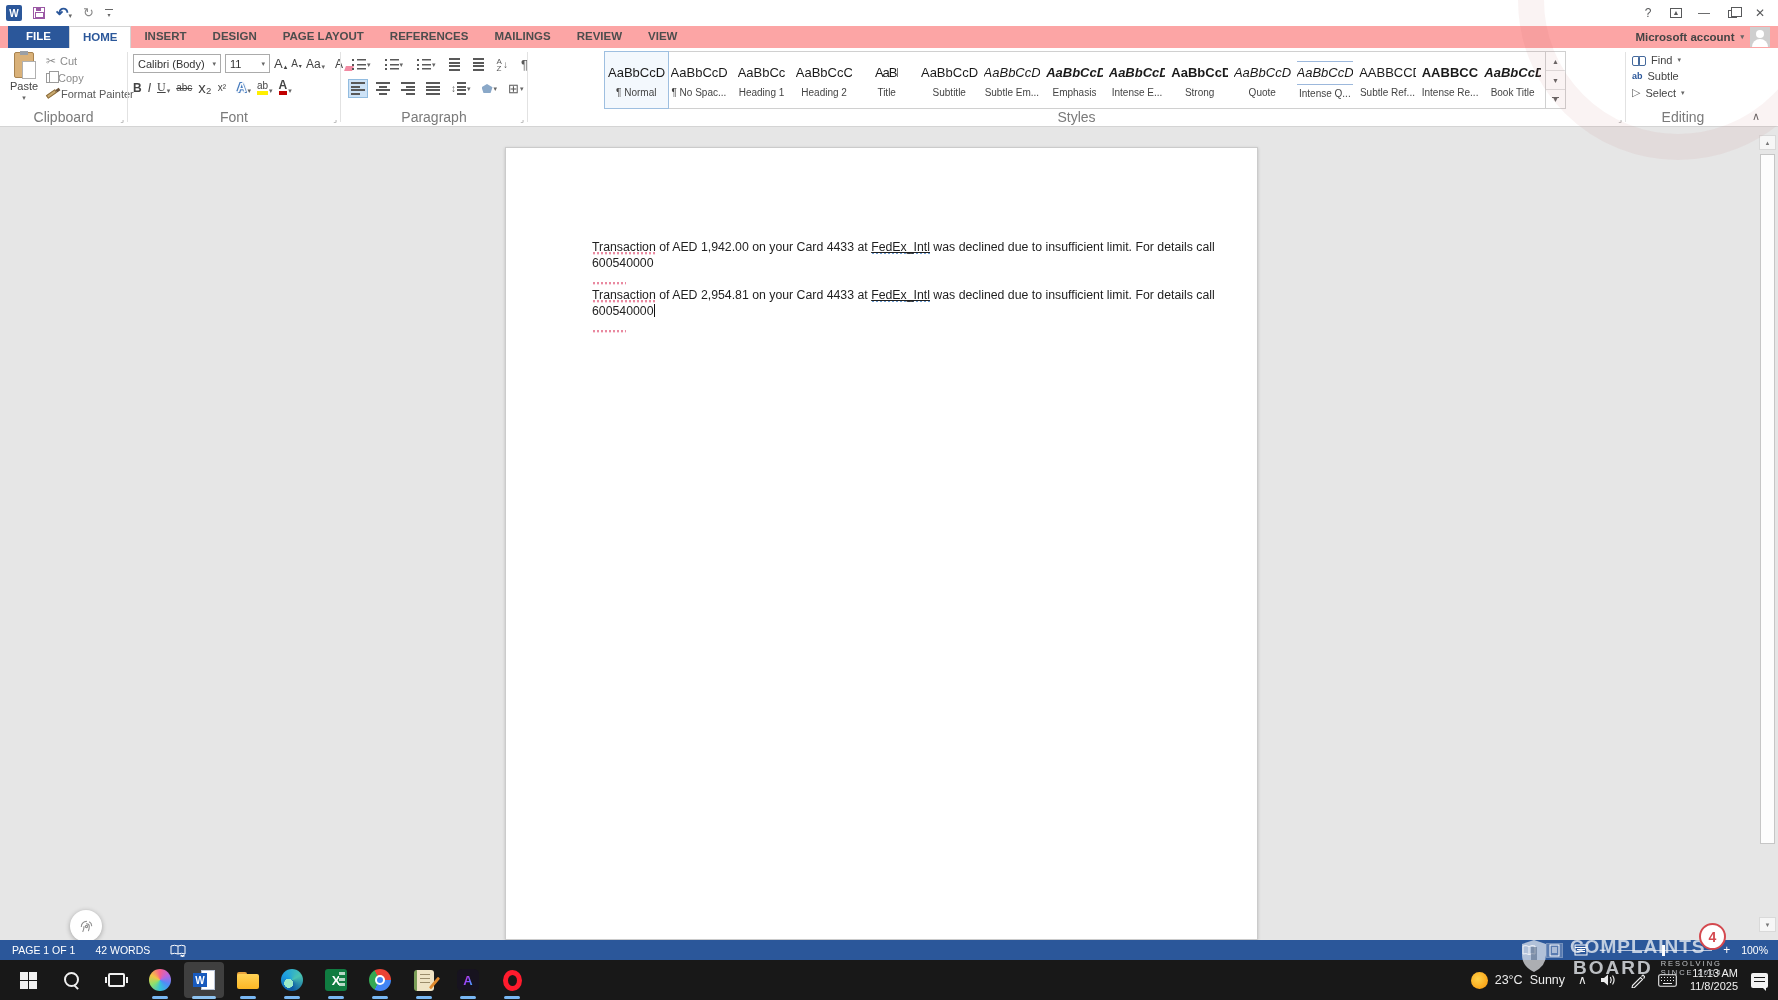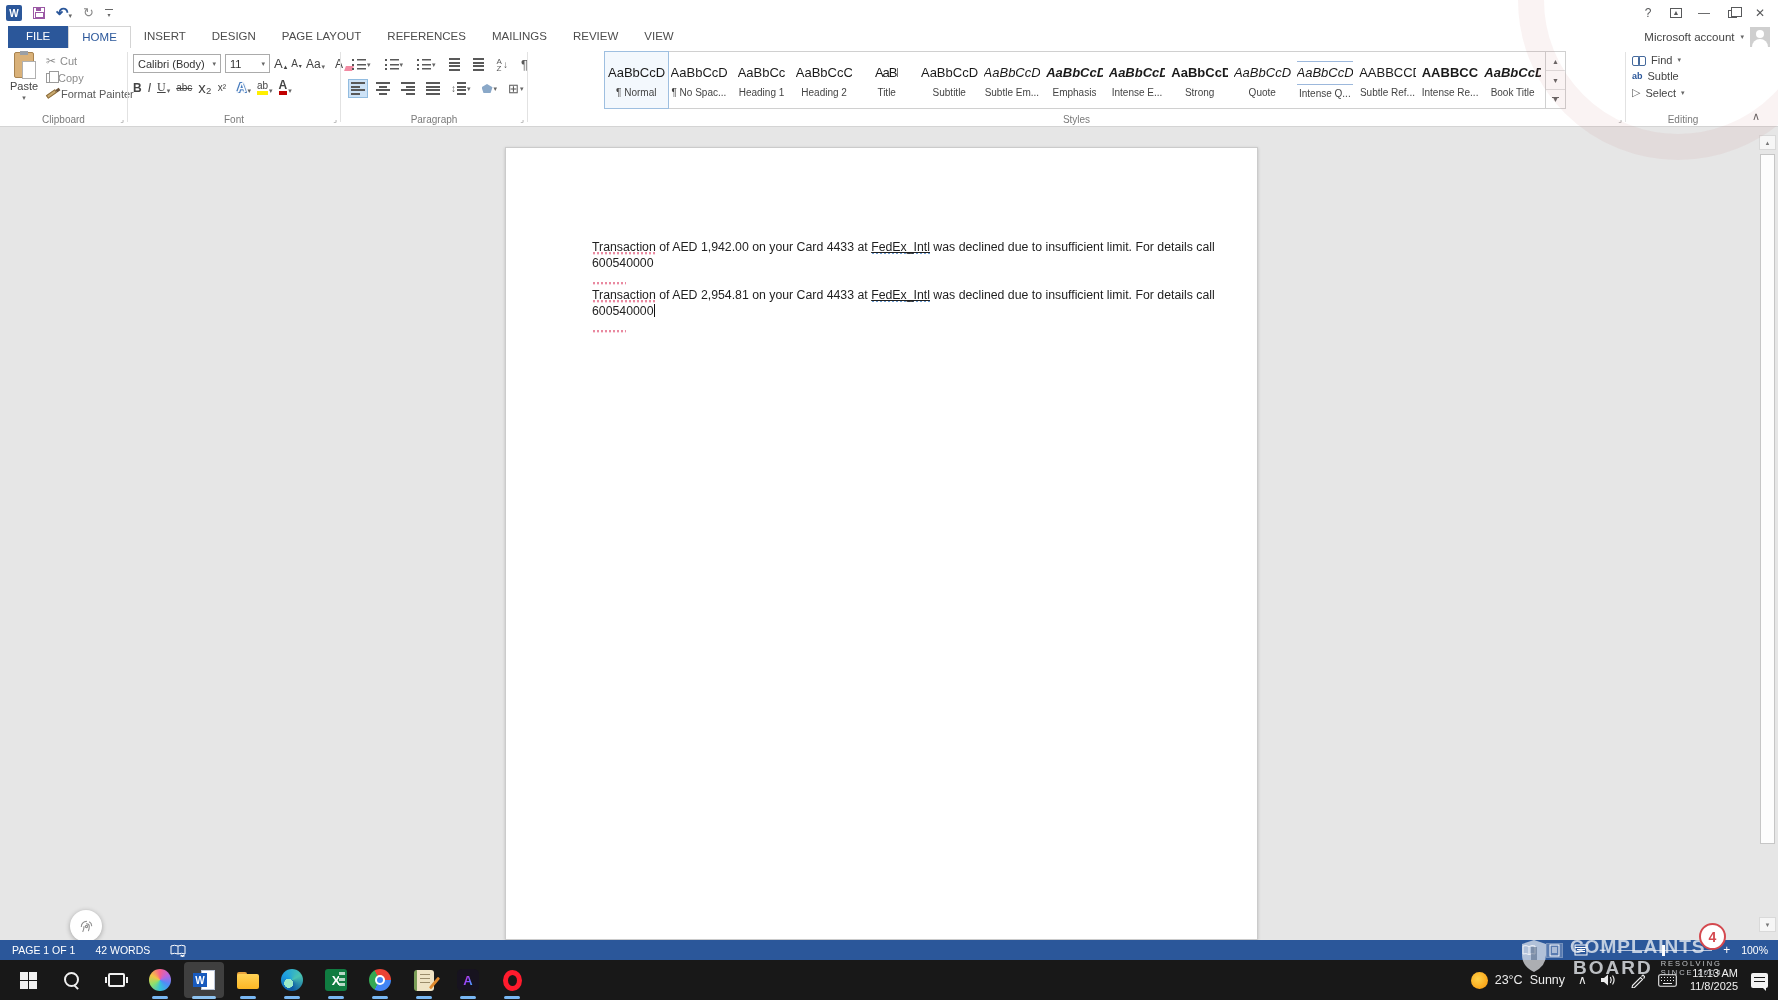--- a/index.html
+++ b/index.html
@@ -25,35 +25,35 @@
                 display:flex; align-items:center; justify-content:center; }
   .red-banner span { color:#fff; font-size:12px; }
 
   .win-controls { position:absolute; right:4px; top:0; height:26px; display:flex; align-items:center; }
   .wc-btn { width:28px; height:26px; display:flex; align-items:center; justify-content:center; color:#58595b; font-size:12px; }
   .ic-ribbonopts { width:12px; height:10px; border:1px solid #58595b; font-size:7px; line-height:8px; text-align:center; }
   .ic-restore { width:9px; height:8px; border:1px solid #58595b; position:relative; margin-top:2px; }
   .ic-restore::before { content:""; position:absolute; left:2px; top:-4px; width:9px; height:8px; border:1px solid #58595b; background:#fff; }
 
   
-  #tabrow { position:absolute; left:0; top:26px; width:1778px; height:22px; background:#ffffff; display:flex; align-items:center; }
+  #tabrow { position:absolute; left:0; top:26px; width:1778px; height:22px; background:#fca5a5; display:flex; align-items:center;font-weight:bold; }
   .tab-file { background:#2b579a; color:#fff; font-size:11.5px; padding:4px 18px 4px 18px; margin-left:8px; height:22px; }
   .tab { font-size:11.5px; color:#4d4d4d; padding:4px 13px; height:22px; }
   .tab.active { color:#2b579a; background:#fff; border:1px solid #d4d4d4; border-bottom:none; }
   .account { position:absolute; right:8px; top:0; height:22px; display:flex; align-items:center; gap:6px; }
   .account .txt { font-size:11.5px; color:#444; }
   .account .dd { font-size:7px; color:#666; }
   .person-ic { width:20px; height:20px; background:#cfcfcf; position:relative; overflow:hidden; }
   .person-ic::before { content:""; position:absolute; left:6px; top:3px; width:8px; height:8px; border-radius:50%; background:#fff; }
   .person-ic::after { content:""; position:absolute; left:2px; top:12px; width:16px; height:10px; border-radius:8px 8px 0 0; background:#fff; }
 
   
   #ribbon { position:absolute; left:0; top:48px; width:1778px; height:79px; background:#fff; border-bottom:1px solid #d4d4d4; }
   .grp { position:absolute; top:0; bottom:0; }
-  .grp-label { position:absolute; bottom:1px; left:0; right:0; text-align:center; font-size:10px; color:#7a7a7a; }
+  .grp-label { position:absolute; bottom:1px; left:0; right:0; text-align:center; font-size:14px; color:#7a7a7a; }
   .launch { position:absolute; right:3px; bottom:2px; font-size:8px; color:#8a8a8a; }
   .gsep { position:absolute; top:4px; bottom:4px; width:1px; background:#e2e2e2; }
 
   
   .grp-clipboard { left:0; width:127px; }
   .paste-btn { position:absolute; left:6px; top:4px; width:36px; height:58px; display:flex; flex-direction:column; align-items:center; gap:2px; }
   .clipboard-ic { width:20px; height:26px; background:#d9b179; border:1px solid #a8834f; border-radius:2px; position:relative; }
   .clipboard-ic::before { content:""; position:absolute; left:5px; top:-2px; width:8px; height:4px; background:#9aa0a6; }
   .clipboard-ic::after { content:""; position:absolute; right:-3px; bottom:-2px; width:12px; height:16px; background:#fff; border:1px solid #b0b0b0; }
   .paste-btn .lbl { font-size:11px; color:#444; }

